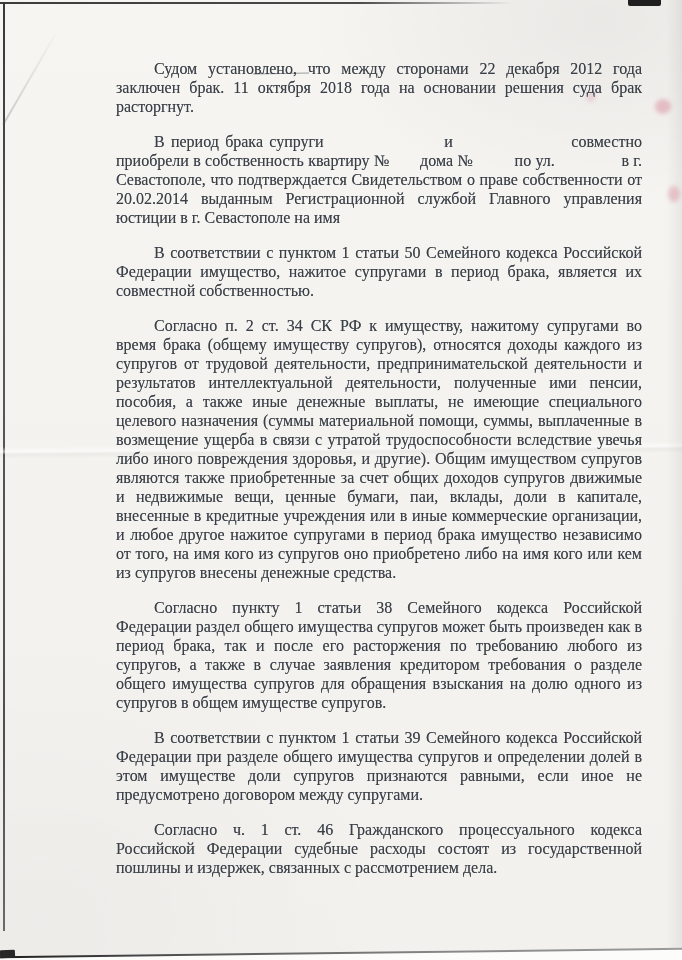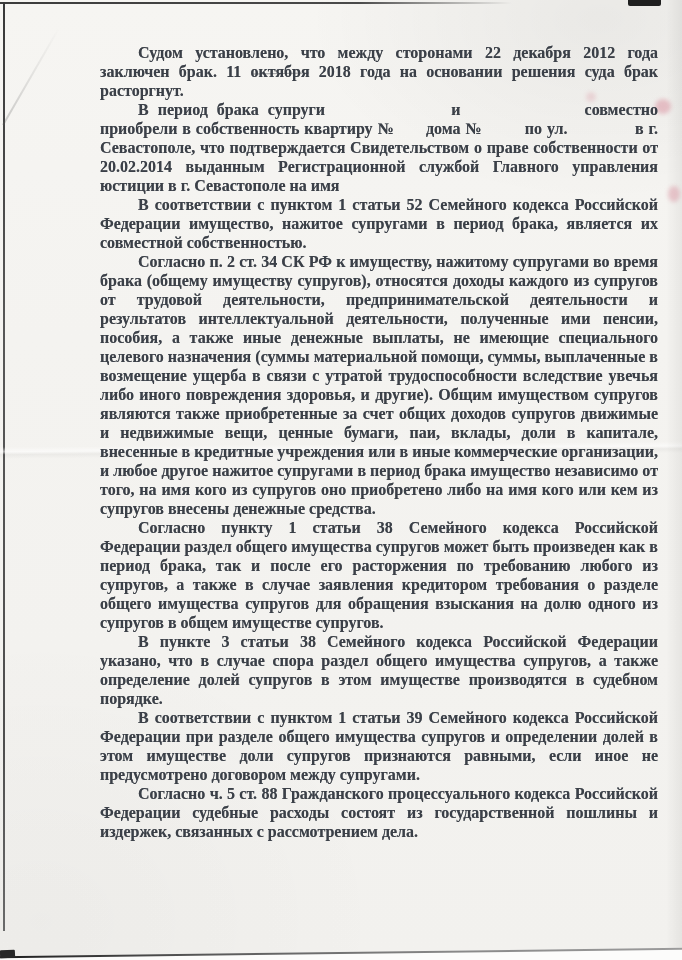--- a/index.html
+++ b/index.html
@@ -25,21 +25,21 @@
   }
   .text-block {
     position: absolute;
     left: 100px; top: 43px; width: 558px;
     color: var(--ink);
     font-size: 16px;
     line-height: 19px;
     text-align: justify;
     text-shadow: 0 0 0.5px rgba(59,64,72,0.55);
   }
-  p.para { margin: 0; text-indent: 38px; font-weight: bold; }
+  p.para { margin: 16px; text-indent: 38px; }
   .gap { display: inline-block; height: 2px; }
 
   
   .edge-top {
     position: absolute; left: 0; top: 2px; width: 512px; height: 2px;
     background: linear-gradient(90deg, #3c3c3c 0%, var(--edge) 70%, rgba(74,74,74,0) 100%);
   }
   .edge-left {
     position: absolute; left: 3px; top: 2px; width: 2px; height: 929px;
     background: linear-gradient(180deg, #383838, #575757 35%, #4e4e4e 80%, #6a6a6a);
@@ -96,26 +96,25 @@
   <div class="fold-mid"></div>
   <div class="right-shadow"></div>
   <div class="smudge smudge-1"></div>
   <div class="smudge smudge-2"></div>
   <div class="smudge smudge-3"></div>
   <div class="strike-artifact"></div>
 
   <div class="text-block">
       <p class="para">Судом установлено, что между сторонами 22 декабря 2012 года заключен брак. 11 октября 2018 года на основании решения суда брак расторгнут.</p>
       <p class="para">В период брака супруги <span class="gap" style="width: 108px;"></span> и <span class="gap" style="width: 106px;"></span> совместно приобрели в собственность квартиру № <span class="gap" style="width: 22px;"></span> дома № <span class="gap" style="width: 33px;"></span> по ул. <span class="gap" style="width: 58px;"></span> в г. Севастополе, что подтверждается Свидетельством о праве собственности от 20.02.2014 выданным Регистрационной службой Главного управления юстиции в г. Севастополе на имя <span class="gap" style="width: 110px;"></span></p>
-      <p class="para">В соответствии с пунктом 1 статьи 52 Семейного кодекса Российской Федерации имущество, нажитое супругами в период брака, является их совместной собственностью.</p>
+      <p class="para">В соответствии с пунктом 1 статьи 50 Семейного кодекса Российской Федерации имущество, нажитое супругами в период брака, является их совместной собственностью.</p>
       <p class="para">Согласно п. 2 ст. 34 СК РФ к имуществу, нажитому супругами во время брака (общему имуществу супругов), относятся доходы каждого из супругов от трудовой деятельности, предпринимательской деятельности и результатов интеллектуальной деятельности, полученные ими пенсии, пособия, а также иные денежные выплаты, не имеющие специального целевого назначения (суммы материальной помощи, суммы, выплаченные в возмещение ущерба в связи с утратой трудоспособности вследствие увечья либо иного повреждения здоровья, и другие). Общим имуществом супругов являются также приобретенные за счет общих доходов супругов движимые и недвижимые вещи, ценные бумаги, паи, вклады, доли в капитале, внесенные в кредитные учреждения или в иные коммерческие организации, и любое другое нажитое супругами в период брака имущество независимо от того, на имя кого из супругов оно приобретено либо на имя кого или кем из супругов внесены денежные средства.</p>
       <p class="para">Согласно пункту 1 статьи 38 Семейного кодекса Российской Федерации раздел общего имущества супругов может быть произведен как в период брака, так и после его расторжения по требованию любого из супругов, а также в случае заявления кредитором требования о разделе общего имущества супругов для обращения взыскания на долю одного из супругов в общем имуществе супругов.</p>
-      <p class="para">В пункте 3 статьи 38 Семейного кодекса Российской Федерации указано, что в случае спора раздел общего имущества супругов, а также определение долей супругов в этом имуществе производятся в судебном порядке.</p>
       <p class="para">В соответствии с пунктом 1 статьи 39 Семейного кодекса Российской Федерации при разделе общего имущества супругов и определении долей в этом имуществе доли супругов признаются равными, если иное не предусмотрено договором между супругами.</p>
-      <p class="para">Согласно ч. 5 ст. 88 Гражданского процессуального кодекса Российской Федерации судебные расходы состоят из государственной пошлины и издержек, связанных с рассмотрением дела.</p>
+      <p class="para">Согласно ч. 1 ст. 46 Гражданского процессуального кодекса Российской Федерации судебные расходы состоят из государственной пошлины и издержек, связанных с рассмотрением дела.</p>
     </div>
 
   <div class="bottom-strip">
     <div class="bottom-line"></div>
   </div>
   <div class="corner-blob"></div>
 
 </div>
 
 </body></html>

